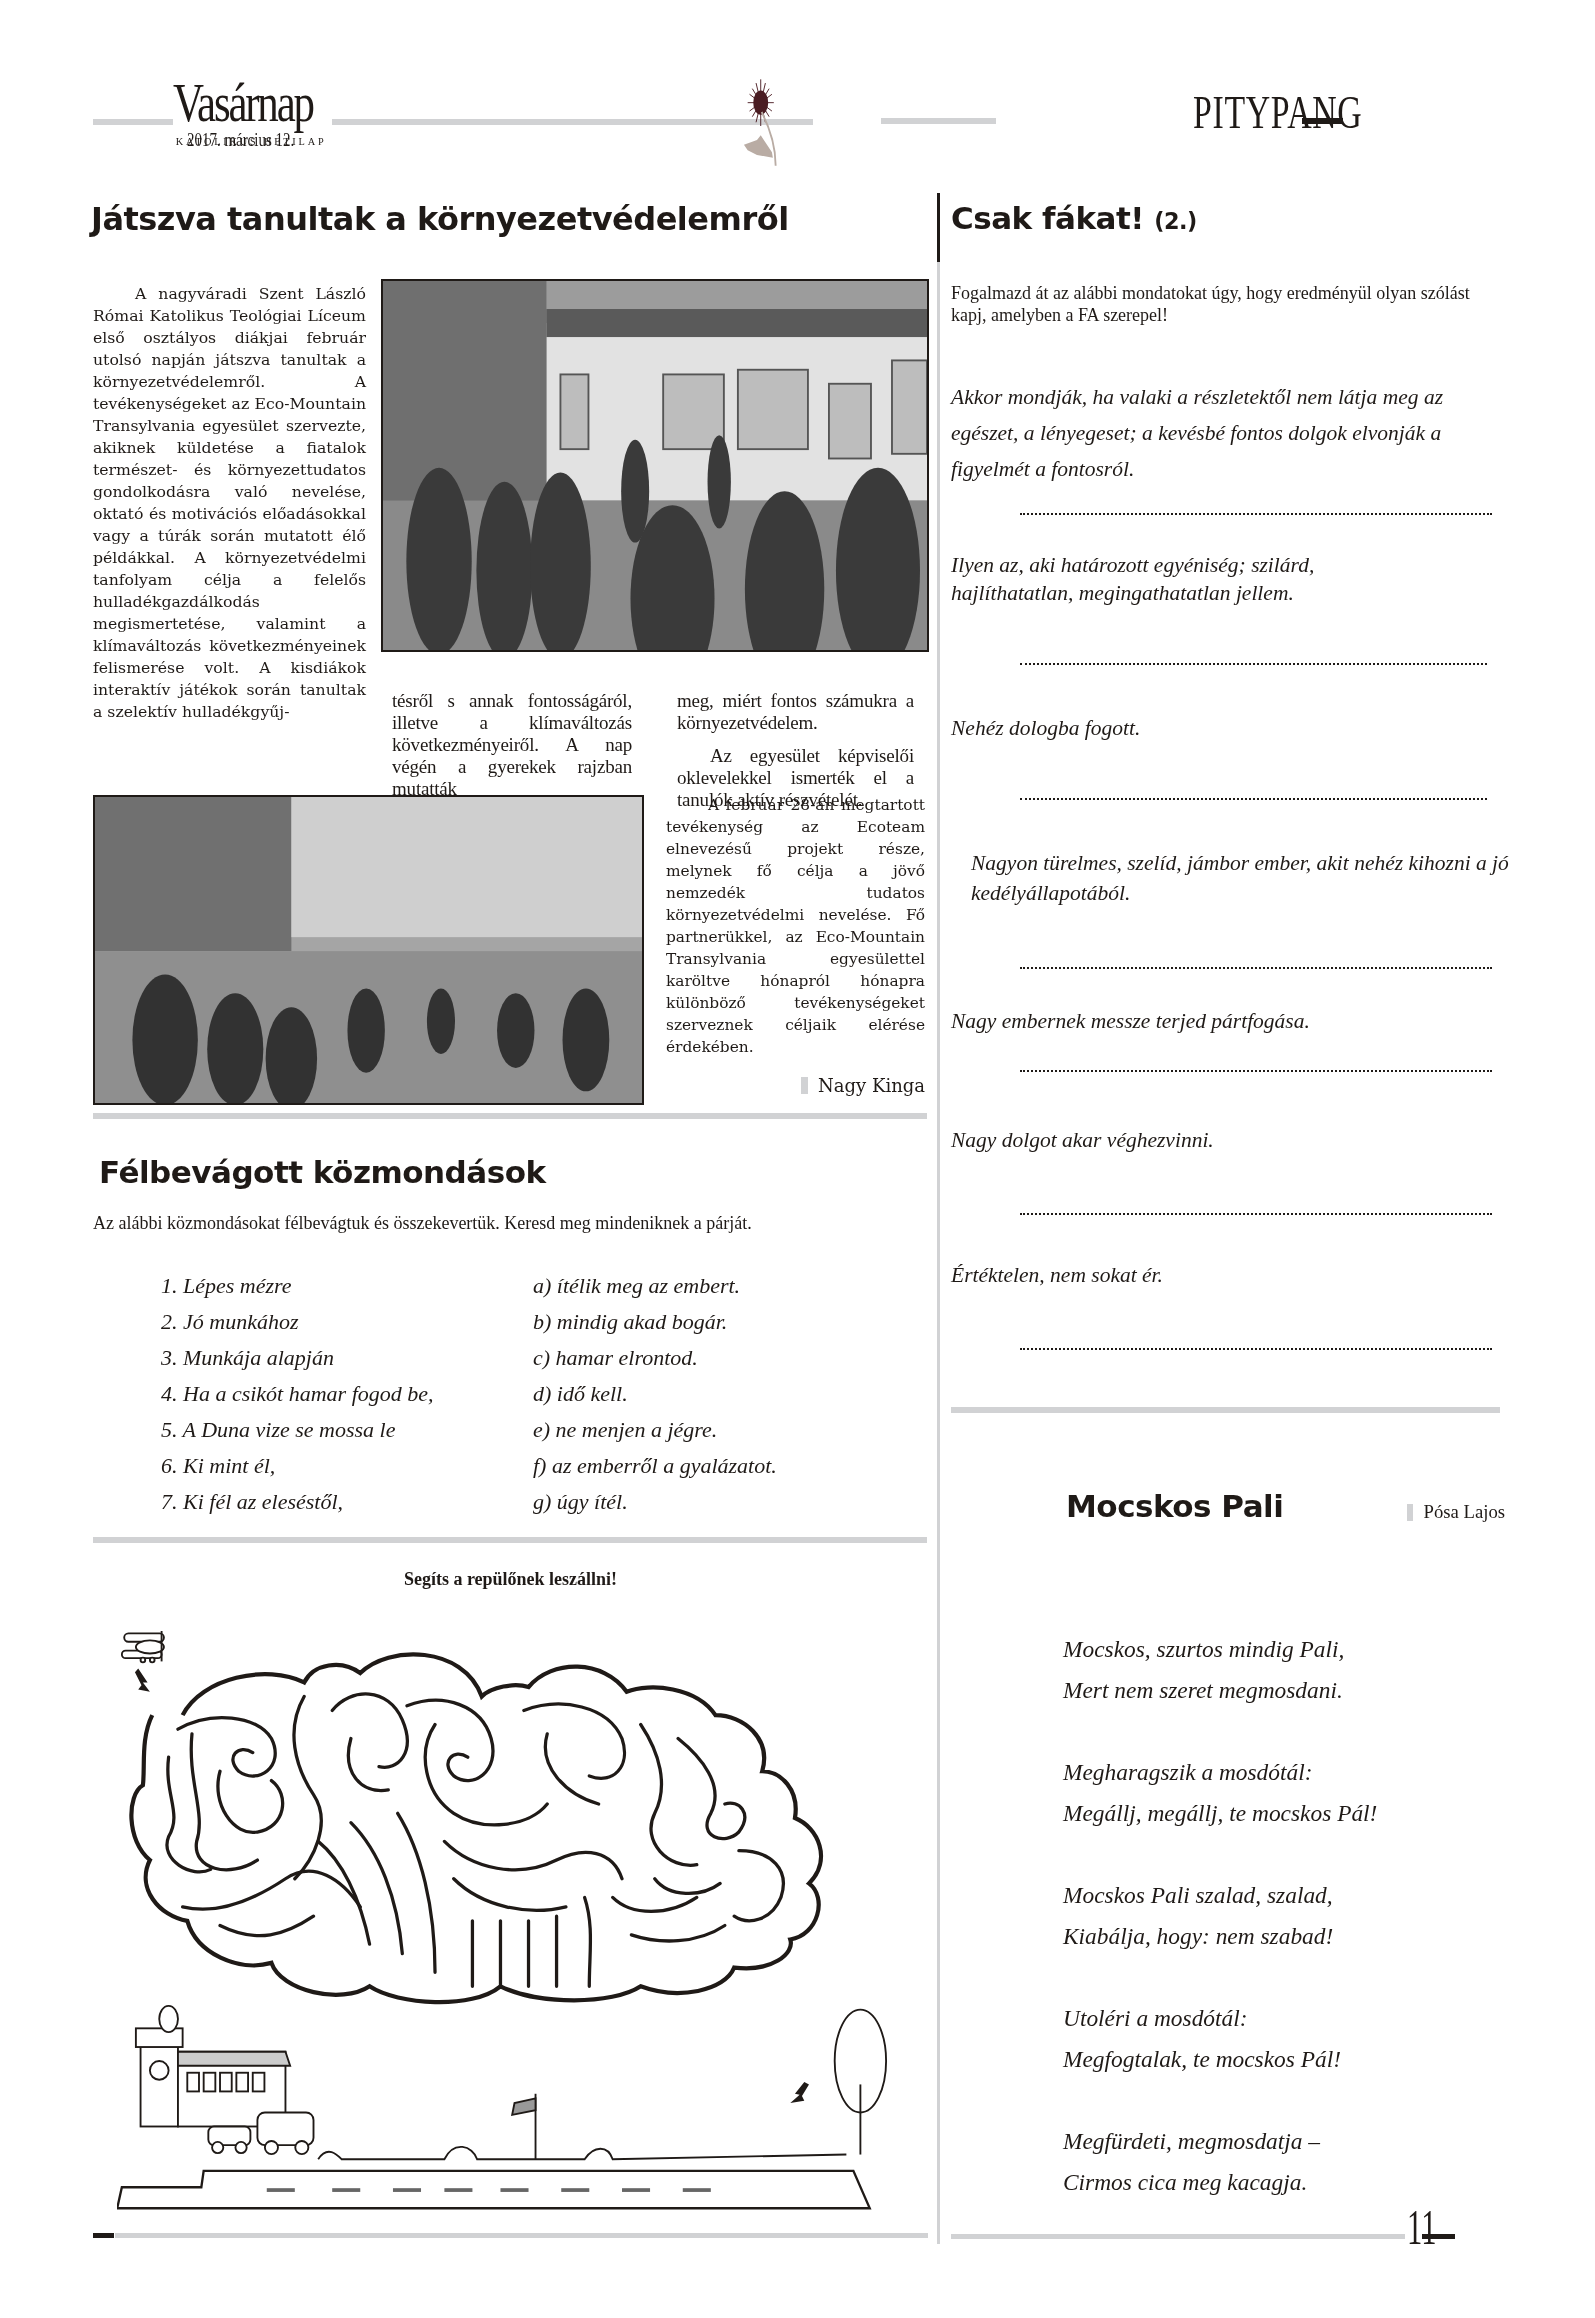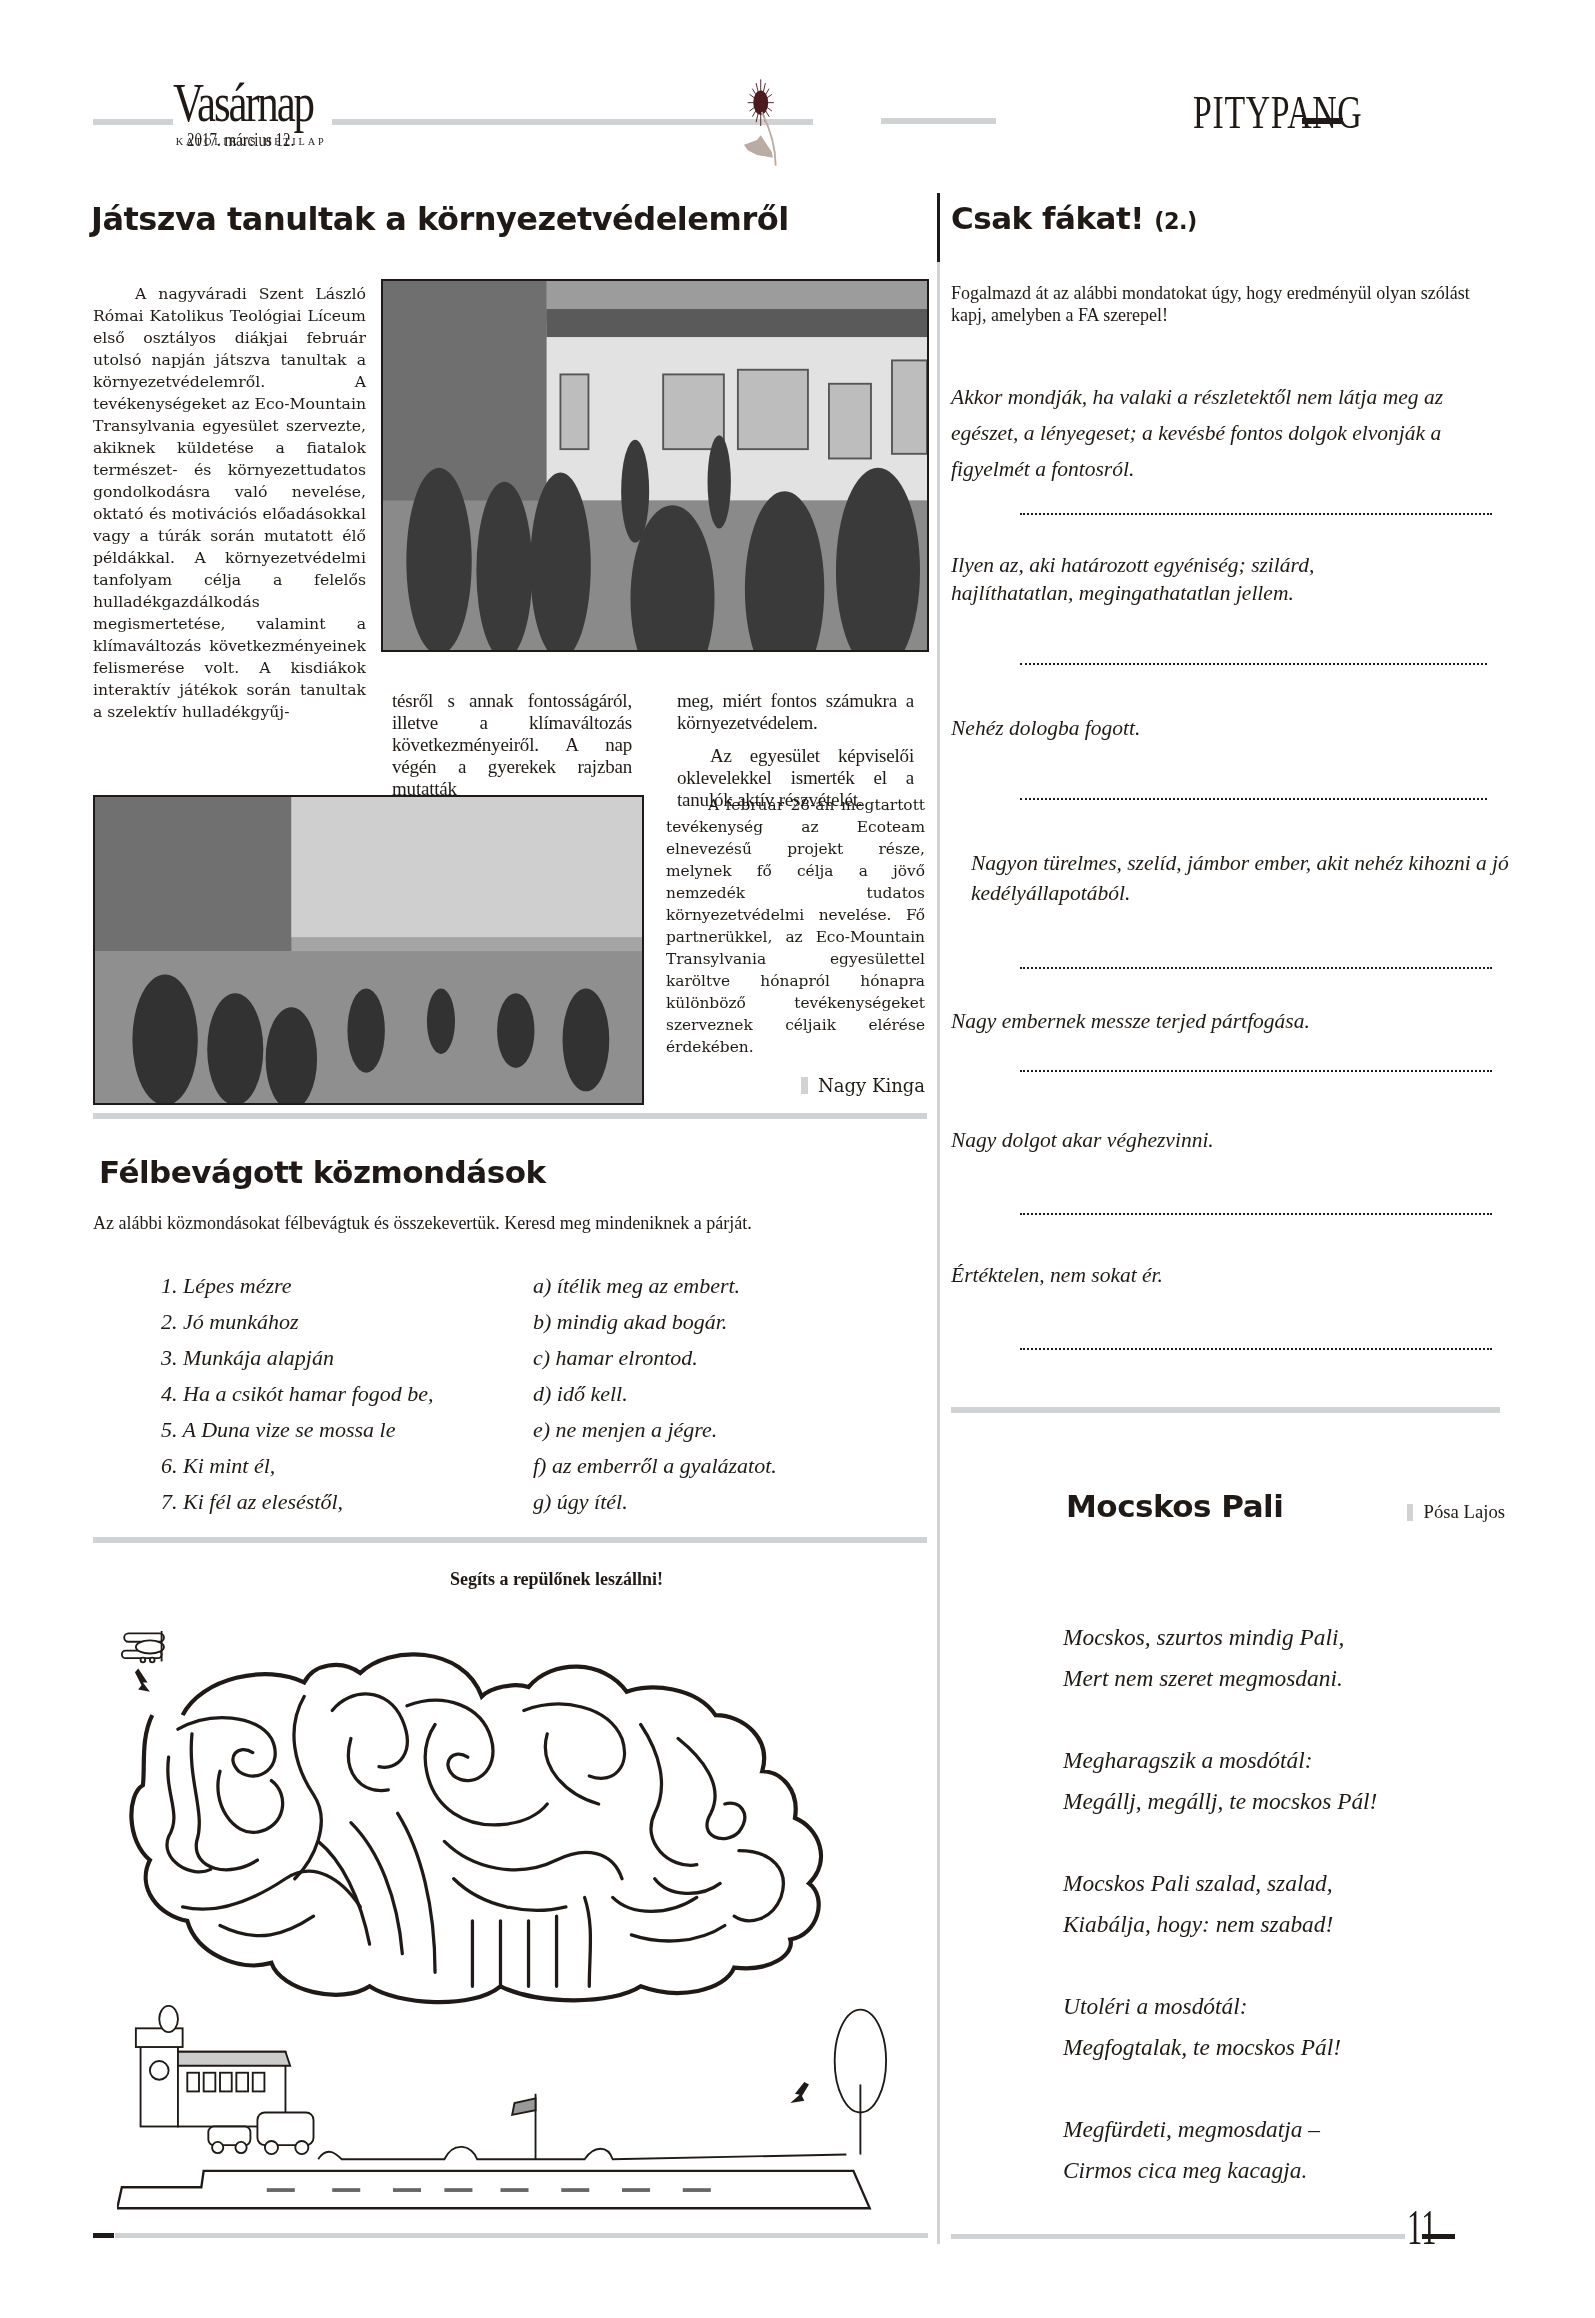--- a/index.html
+++ b/index.html
@@ -30,24 +30,24 @@
   .byline { font-family: "DejaVu Serif", serif; font-size: 18px; display: flex; align-items: center; gap: 10.3px; justify-content: flex-end; }
   .byline .mark { width: 6.5px; height: 17px; background: #d1d2d4; display: inline-block; }
 
   .intro-text { font-family: "Liberation Serif", serif; font-size: 18px; line-height: 21.5px; }
   .script { font-family: "Liberation Serif", serif; font-style: italic; font-size: 21.5px; line-height: 36px; }
   .dots { border-bottom: 2.8px dotted #1f1a17; height: 0; position: absolute; }
 
   .prov-col { font-family: "Liberation Serif", serif; font-style: italic; font-size: 22px; line-height: 36px; }
   .prov-col div { white-space: nowrap; }
 
-  .poem { font-family: "Liberation Serif", serif; font-style: italic; font-size: 23.4px; line-height: 41px; }
+  .poem { font-family: "Liberation Serif", serif; font-style: italic; font-size: 23.4px; line-height: 41px; margin-top: 12px; }
   .poem .stanza { margin-bottom: 41px; }
 
-  .maze-caption { font-family: "Liberation Serif", serif; font-weight: bold; font-size: 18px; padding-left: 46px; }
+  .maze-caption { font-family: "Liberation Serif", serif; font-weight: bold; font-size: 18px; }
   .page-number { font-family: "Liberation Serif", serif; font-size: 51px; line-height: 1; transform: scaleX(0.6); transform-origin: left top; }
 </style>
 </head>
 <body>
 
 <div class="gray-bar" style="left:93px; top:119px; width:720px; height:5.6px;"></div>
 <div class="abs" style="left:173px; top:75px; width:159px; height:75px; background:#fff;">
   <div class="logo-title" style="position:absolute; left:0; top:0;">Vasárnap</div>
   <div class="logo-sub" style="position:absolute; left:2.8px; top:61px;">KATOLIKUS HETILAP</div>
 </div>

